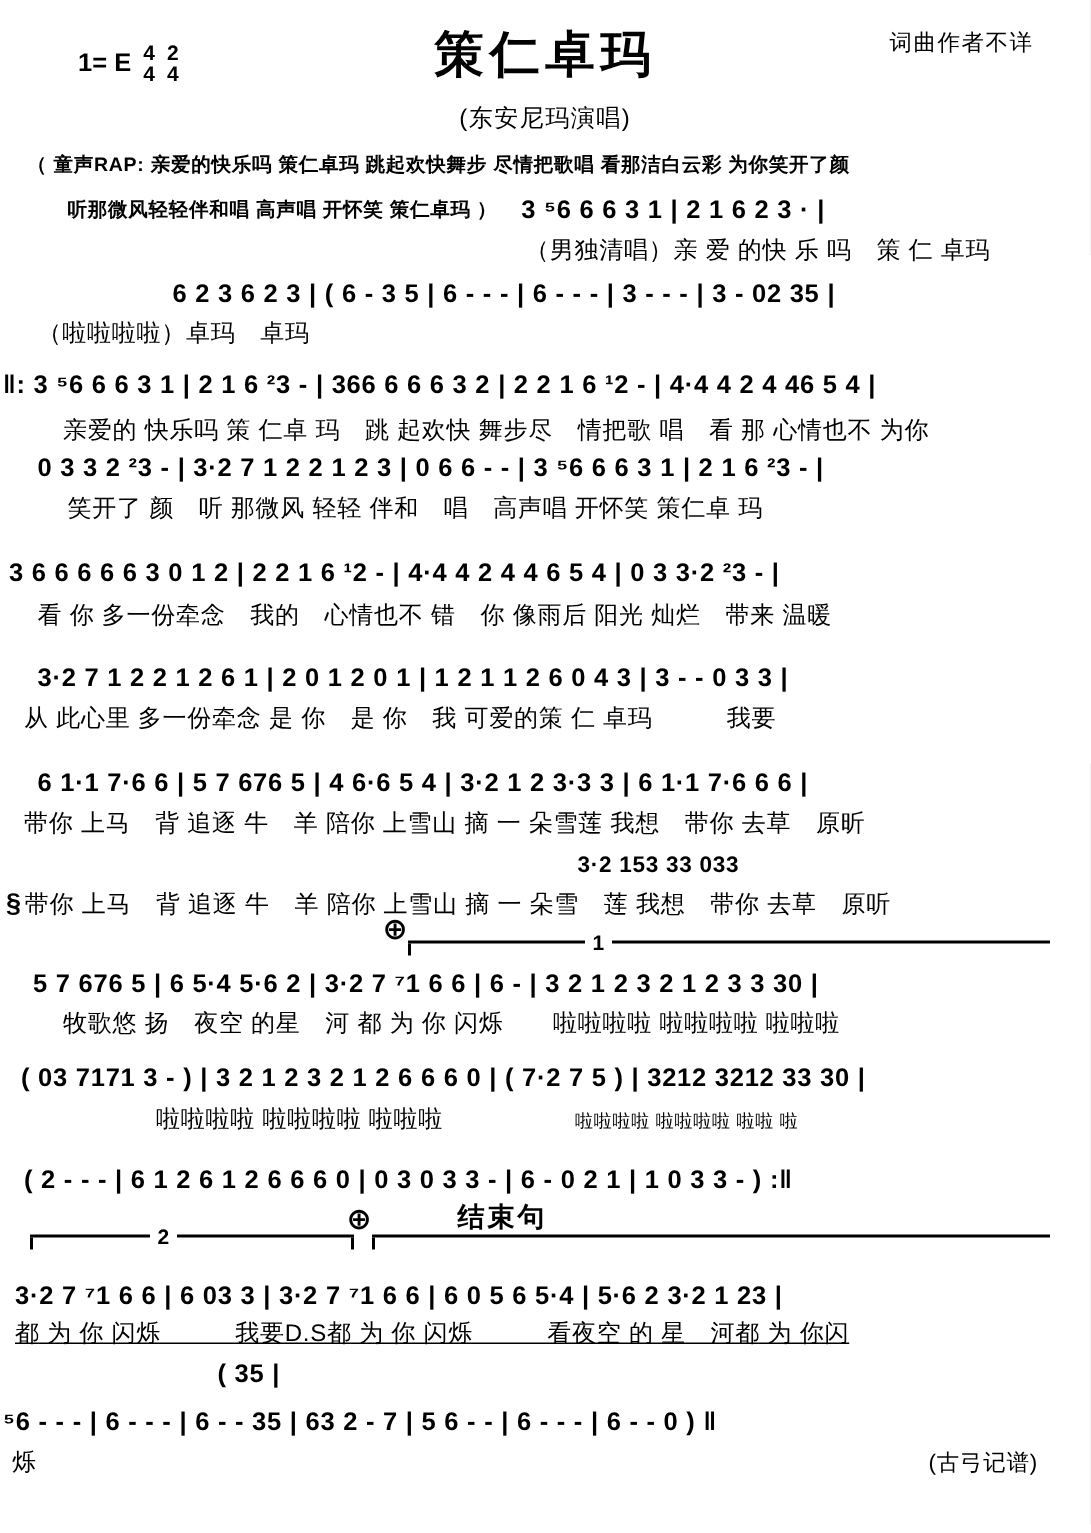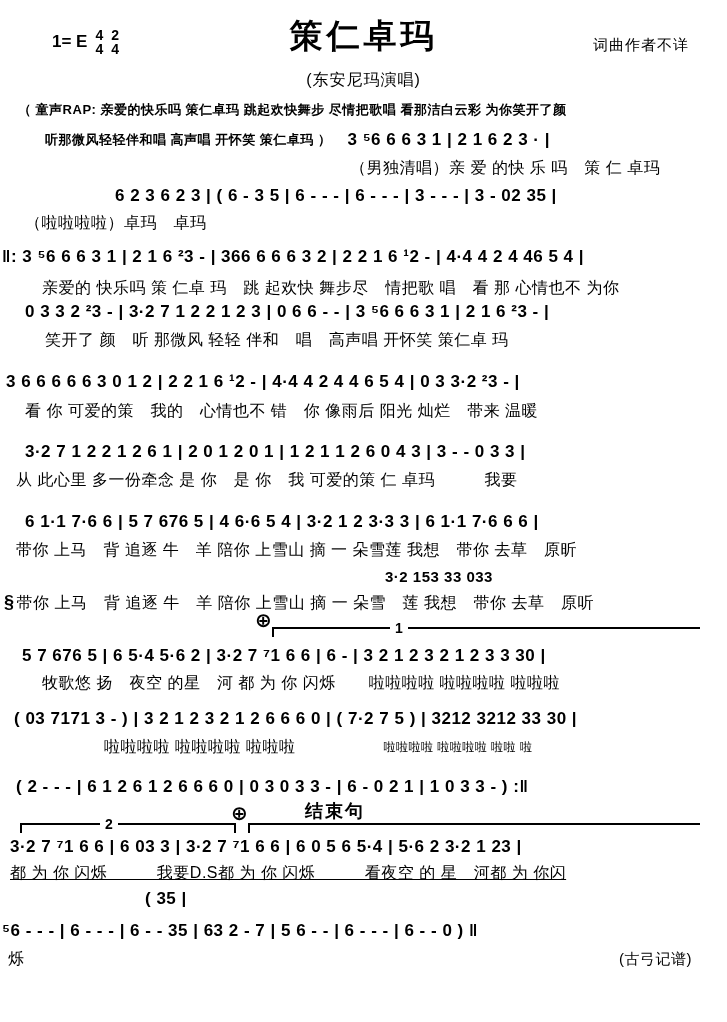--- a/index.html
+++ b/index.html
@@ -13,21 +13,21 @@
     font-family:"Liberation Sans","DejaVu Sans",sans-serif;
     box-sizing:border-box;
     padding-top:10px;
   }
   
   .hdr{position:relative;height:58px;}
   .key{position:absolute;left:52px;top:18px;font-size:17px;font-weight:bold;display:flex;align-items:center;gap:8px;}
   .tsig{display:inline-flex;flex-direction:column;align-items:center;line-height:1;font-size:14px;font-weight:bold;}
   .tsig span{display:block;}
   .title{text-align:center;font-size:33px;font-weight:bold;letter-spacing:4px;line-height:52px;}
-  .credit{position:absolute;right:38px;top:26px;font-size:15px;letter-spacing:1px;}
+  .credit{position:absolute;right:38px;top:9px;font-size:15px;letter-spacing:1px;}
   .subtitle{text-align:center;font-size:16px;height:26px;line-height:24px;letter-spacing:1px;}
   
   .row{white-space:nowrap;line-height:24px;height:24px;}
   .not{font-weight:bold;font-size:17px;letter-spacing:.5px;}
   .lyr{font-size:16px;letter-spacing:.5px;}
   .rap{font-size:13px;font-weight:600;letter-spacing:.5px;}
   .small-not{font-size:15px;}
   .flexrow{display:flex;}
   
   .r0{margin-top:4px;margin-left:18px;}
@@ -66,21 +66,21 @@
   .r23{margin-top:16px;margin-left:16px;}
   .r24{position:relative;height:34px;margin-top:2px;}
   .r24 .coda{position:absolute;left:231px;top:0;font-size:20px;font-weight:bold;}
   .r24 .endlbl{position:absolute;left:305px;top:-2px;font-size:18px;font-weight:bold;letter-spacing:2px;}
   .bracket2{position:absolute;left:20px;width:216px;top:22px;border-top:2px solid #000;}
   .bracket2::before{content:"";position:absolute;left:0;top:0;width:2px;height:8px;background:#000;}
   .bracket2::after{content:"";position:absolute;right:0;top:0;width:2px;height:8px;background:#000;}
   .bracket2 .vlabel{left:80px;}
   .bracket3{position:absolute;left:248px;right:27px;top:22px;border-top:2px solid #000;}
   .bracket3::before{content:"";position:absolute;left:0;top:0;width:2px;height:8px;background:#000;}
-  .r25{margin-top:0;margin-left:10px;}
+  .r25{margin-top:17px;margin-left:10px;}
   .r26{margin-top:2px;margin-left:10px;text-decoration:underline;}
   .r27{margin-top:2px;margin-left:145px;}
   .r28{margin-top:8px;margin-left:2px;}
   .r29{margin-top:4px;}
   .r29 .last-syl{margin-left:8px;}
   .r29 .src{margin-left:auto;margin-right:35px;font-size:15px;}
 </style>
 </head>
 <body>
 
@@ -113,21 +113,21 @@
   <div class="row not r3">6 2 3 6 2 3 | ( 6 - 3 5 | 6 - - - | 6 - - - | 3 - - - | 3 - 02 35 |</div>
   <div class="row lyr r4">（啦啦啦啦）卓玛　卓玛</div>
 
   <div class="row not r6">‖: 3 ⁵6 6 6 3 1 | 2 1 6 ²3 - | 366 6 6 6 3 2 | 2 2 1 6 ¹2 - | 4·4 4 2 4 46 5 4 |</div>
   <div class="row lyr r7">亲爱的 快乐吗 策 仁卓 玛　跳 起欢快 舞步尽　情把歌 唱　看 那 心情也不 为你</div>
 
   <div class="row not r8">0 3 3 2 ²3 - | 3·2 7 1 2 2 1 2 3 | 0 6 6 - - | 3 ⁵6 6 6 3 1 | 2 1 6 ²3 - |</div>
   <div class="row lyr r9">笑开了 颜　听 那微风 轻轻 伴和　唱　高声唱 开怀笑 策仁卓 玛</div>
 
   <div class="row not r10">3 6 6 6 6 6 3 0 1 2 | 2 2 1 6 ¹2 - | 4·4 4 2 4 4 6 5 4 | 0 3 3·2 ²3 - |</div>
-  <div class="row lyr r11">看 你 可爱的策　我的　心情也不 错　你 像雨后 阳光 灿烂　带来 温暖</div>
+  <div class="row lyr r11">看 你 多一份牵念　我的　心情也不 错　你 像雨后 阳光 灿烂　带来 温暖</div>
 
   <div class="row not r12">3·2 7 1 2 2 1 2 6 1 | 2 0 1 2 0 1 | 1 2 1 1 2 6 0 4 3 | 3 - - 0 3 3 |</div>
   <div class="row lyr r13">从 此心里 多一份牵念 是 你　是 你　我 可爱的策 仁 卓玛　　　我要</div>
 
   <div class="row not r14">6 1·1 7·6 6 | 5 7 676 5 | 4 6·6 5 4 | 3·2 1 2 3·3 3 | 6 1·1 7·6 6 6 |</div>
   <div class="row lyr r15">带你 上马　背 追逐 牛　羊 陪你 上雪山 摘 一 朵雪莲 我想　带你 去草　原昕</div>
 
   <div class="row not small-not r16">3·2 153 33 033</div>
   <div class="row lyr r17">
     <span class="segno">§</span><span>带你 上马　背 追逐 牛　羊 陪你 上雪山 摘 一 朵雪　莲 我想　带你 去草　原听</span>

